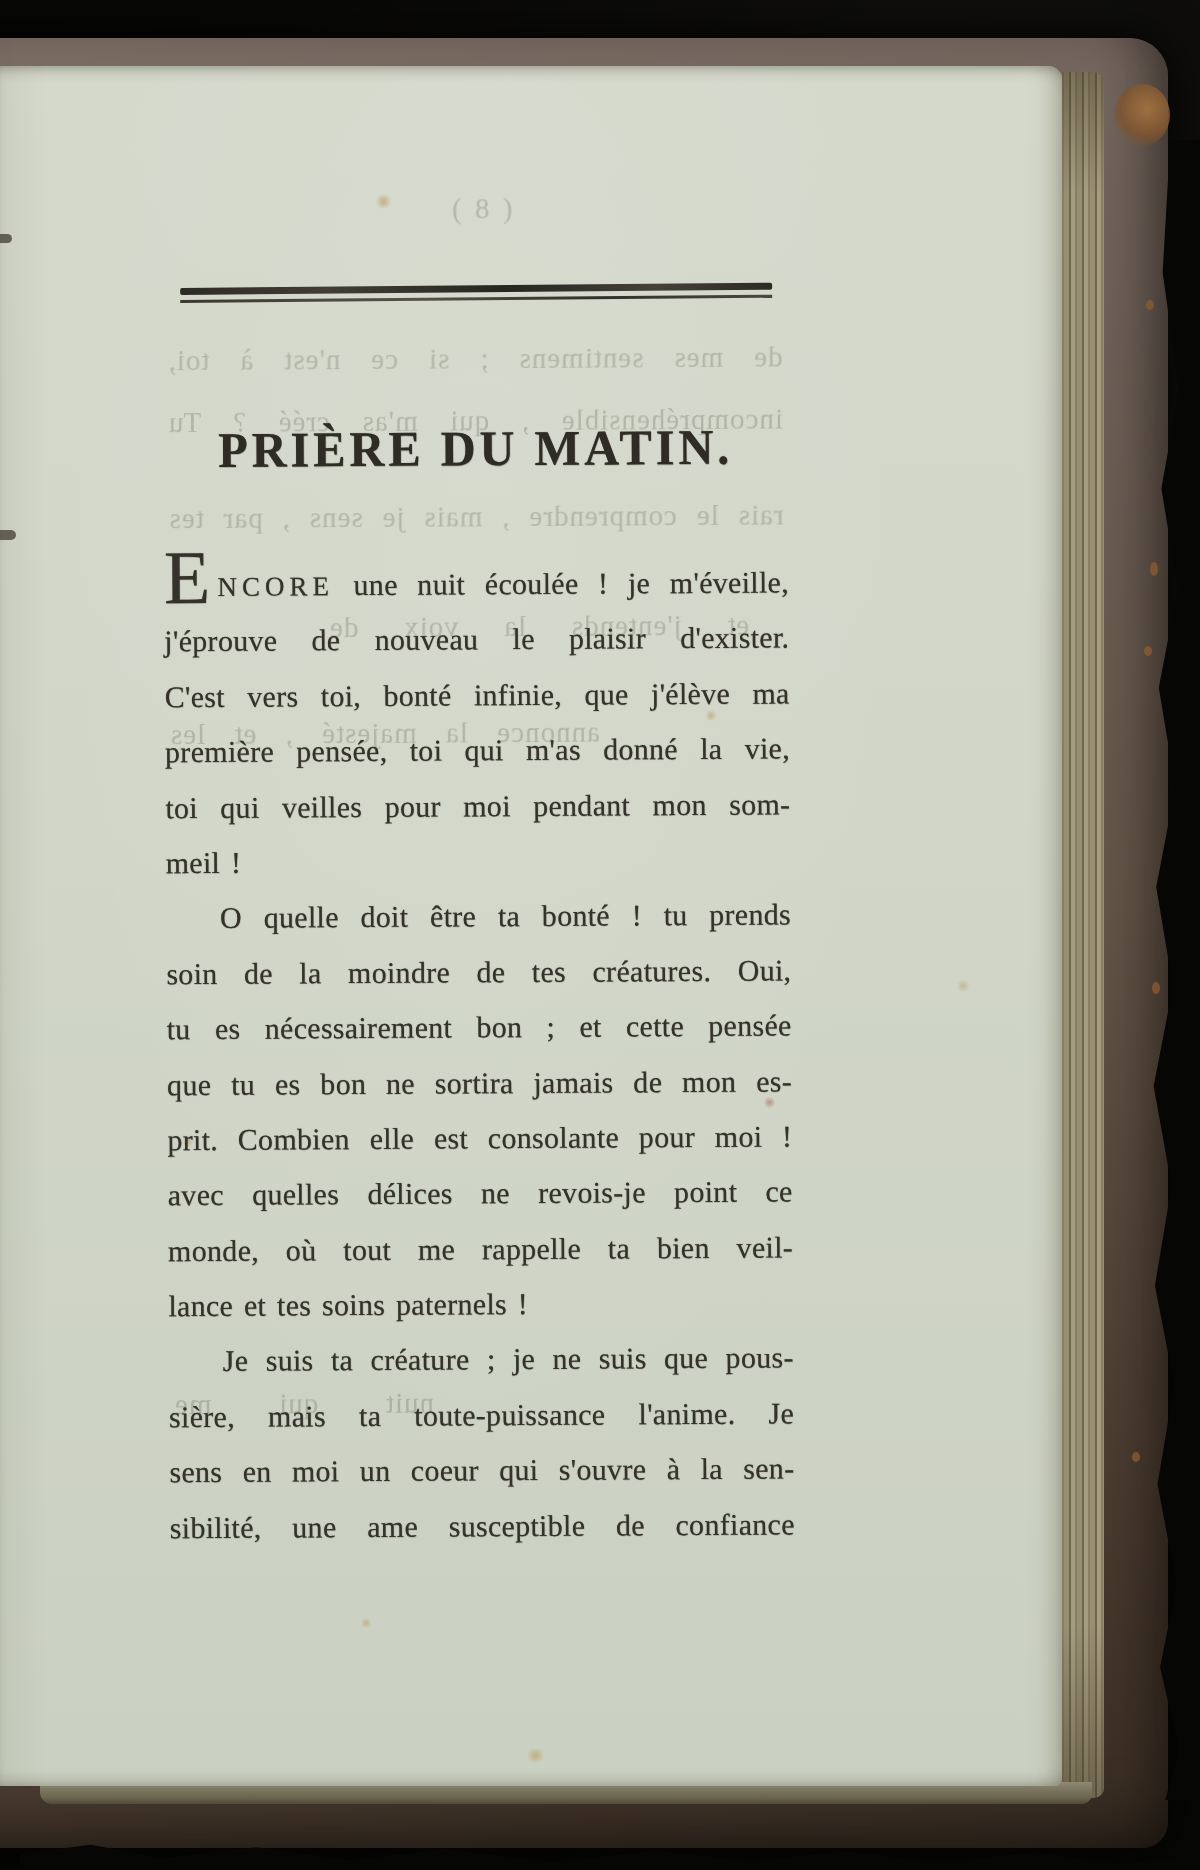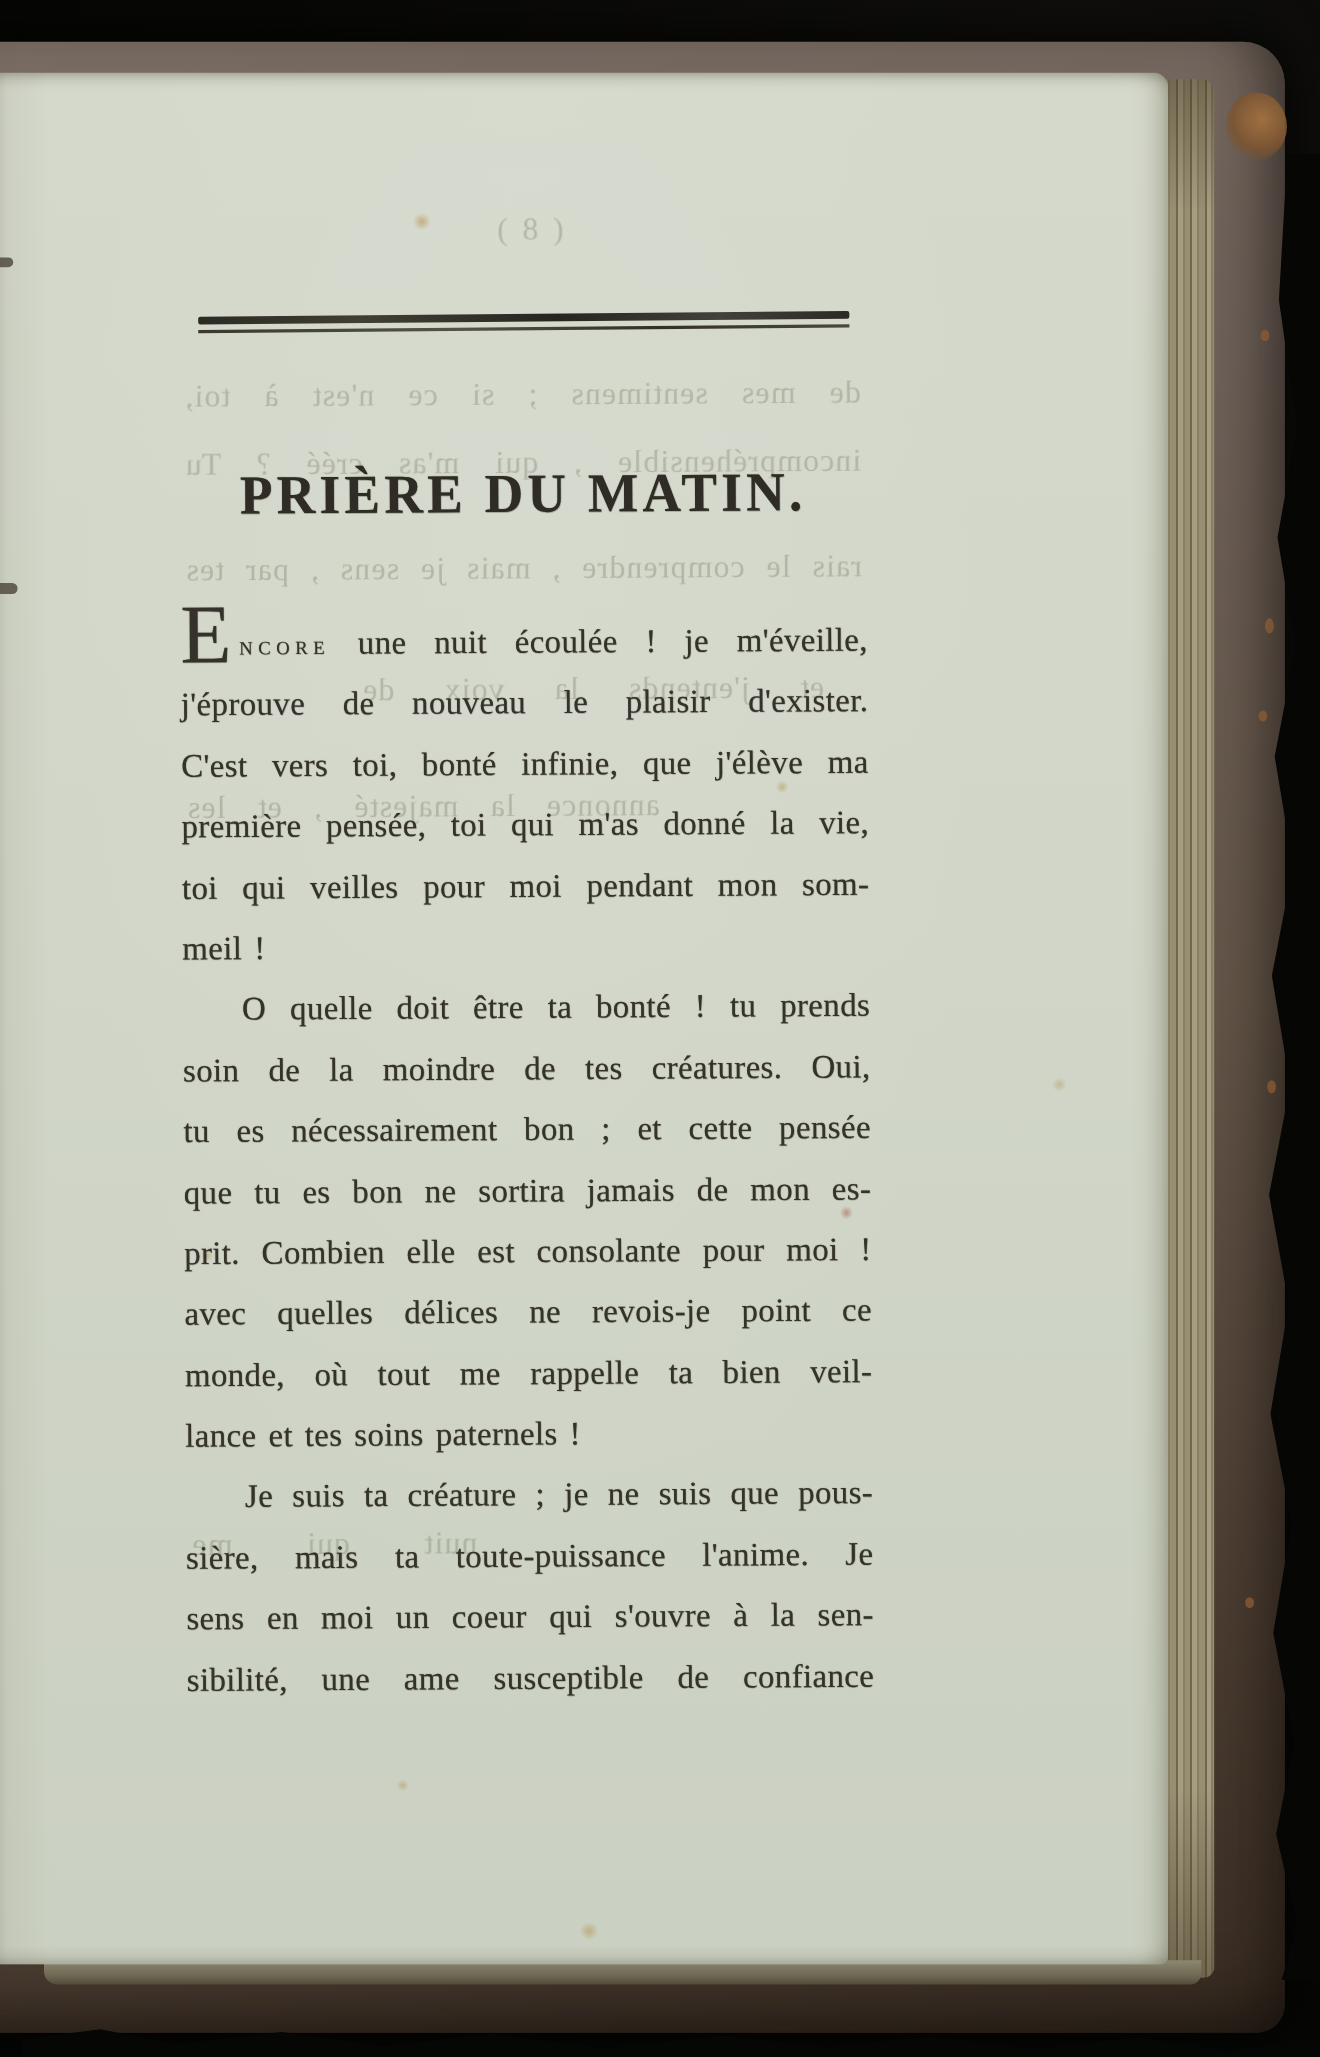--- a/index.html
+++ b/index.html
@@ -79,21 +79,21 @@
     transform:scaleX(.97);
     text-shadow:0 0 1px rgba(46,44,37,.65), .6px .9px 0 rgba(46,44,37,.22);}
 
   .text-block{position:absolute;top:490px;left:165px;width:625px;}
   .line{height:55.4px;line-height:55.4px;font-size:30px;letter-spacing:.3px;word-spacing:3px;
     text-align:justify;text-align-last:justify;
     text-shadow:0 0 1px rgba(48,46,38,.55), .5px .7px 0 rgba(48,46,38,.18);}
   .line.indent{text-indent:54px;}
   .line.last{text-align-last:left;}
   .dropcap{font-size:76px;line-height:0;vertical-align:-7px;letter-spacing:2px;margin-right:5px;}
-  .smallcaps{font-size:17px;letter-spacing:5px;}
+  .smallcaps{font-size:27px;letter-spacing:5px;}
 </style>
 </head>
 <body>
 
 <div class="scene">
 
   <div class="cover"></div>
   <div class="corner-wear"></div>
   <i class="rust-speck"></i>
   <i class="rust-speck"></i>

